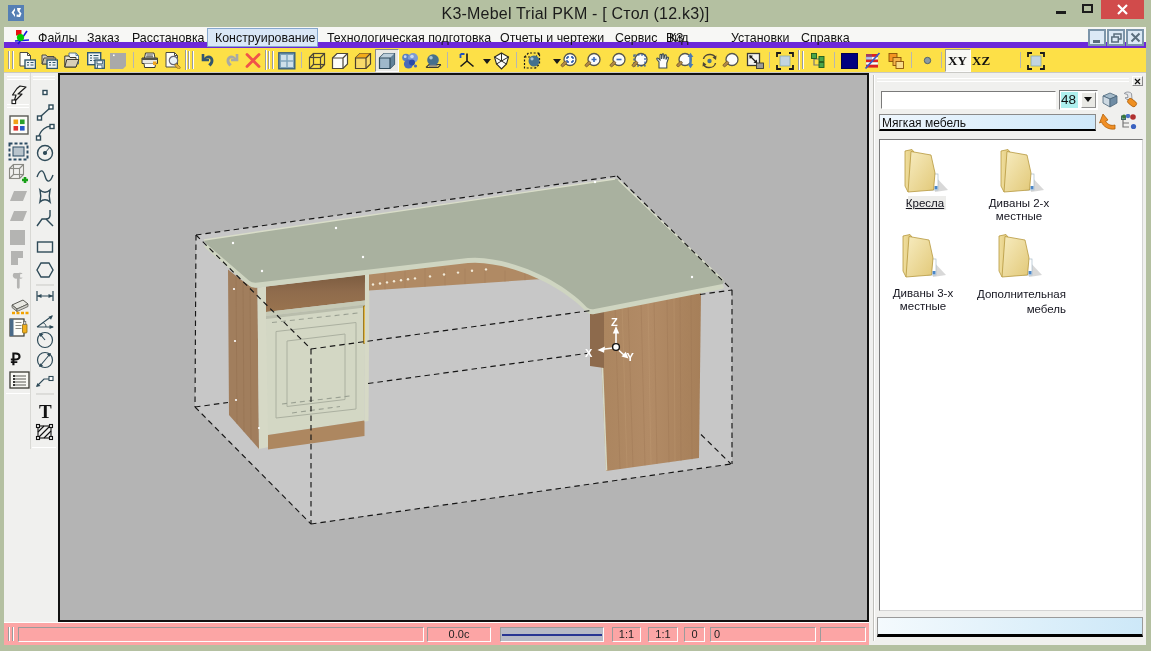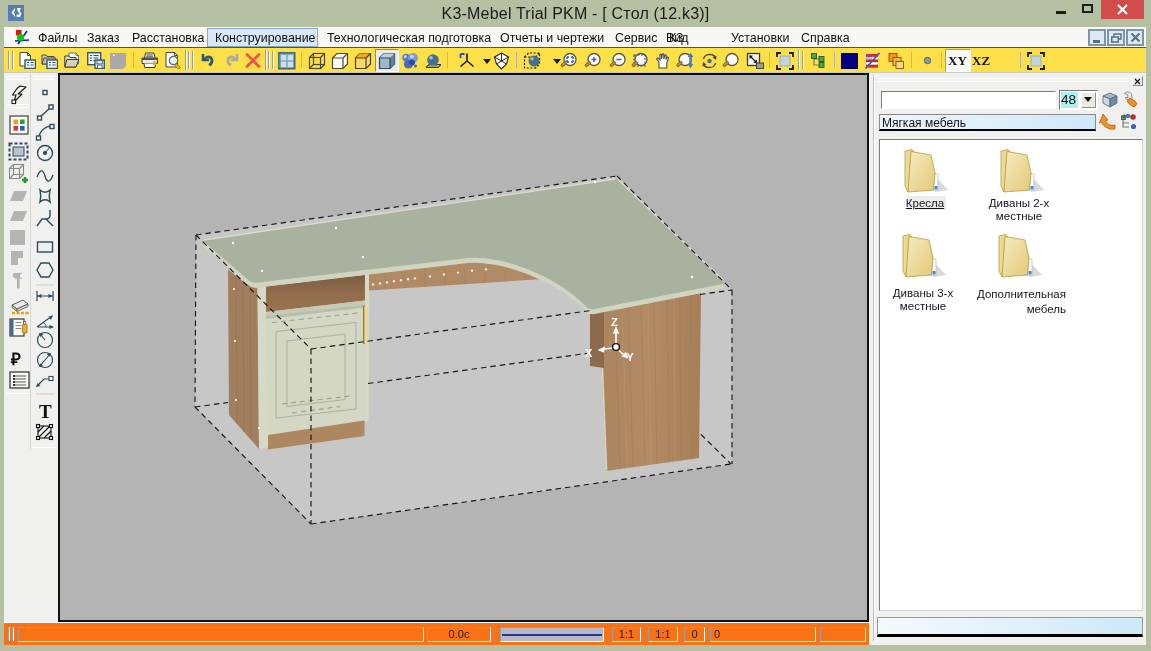--- a/index.html
+++ b/index.html
@@ -22,21 +22,21 @@
   <rect x="8.6" y="9.6" width="2.2" height="2.2" fill="#fff"></rect>
 </svg>
 <div class="abs titletext" style="left:0;top:5px;width:1151px;text-align:center;">K3-Mebel Trial PKM - [ Стол (12.k3)]</div>
 <div class="abs" style="left:1056px;top:11px;width:10px;height:3px;background:#1c1c1c;"></div>
 <div class="abs" style="left:1082px;top:4px;width:11px;height:9px;border:2px solid #1c1c1c;"></div>
 <div class="abs" style="left:1101px;top:0;width:43px;height:19px;background:#d14b4b;"></div>
 <svg class="abs" style="left:1115px;top:2px;" width="15" height="15" viewBox="0 0 15 15">
   <path d="M3 3 L12 12 M12 3 L3 12" stroke="#fff" stroke-width="2.2"></path>
 </svg>
 
-<div class="abs" style="left:4px;top:27px;width:1142px;height:21px;background:#f7f7f5;border-bottom:1px solid #6d28d9;">
+<div class="abs" style="left:4px;top:27px;width:1142px;height:21px;background:#f7f7f5;border-bottom:6px solid #6d28d9;">
   <svg class="abs" style="left:9px;top:1px;" width="19" height="19" viewBox="0 0 19 19">
     <path d="M2 13 L16 12" stroke="#1616e0" stroke-width="1.6" fill="none"></path>
     <path d="M14 3 L5 16" stroke="#1616e0" stroke-width="1.6" fill="none"></path>
     <rect x="3" y="2" width="5.5" height="5.5" fill="#e81010"></rect>
     <circle cx="7.5" cy="9.5" r="3.6" fill="#00cc00"></circle>
   </svg>
   <div class="menuitem" style="left:34px;">Файлы</div>
   <div class="menuitem" style="left:83px;">Заказ</div>
   <div class="menuitem" style="left:128px;">Расстановка</div>
   <div class="abs" style="left:203px;top:1px;width:111px;height:19px;background:#d9e7f7;border:1px solid #86a7cd;"></div>
@@ -691,21 +691,21 @@
     <path d="M11,43 L14,2.5 L34,6 L38,24 L36.5,41 Z" fill="url(#ff1)" stroke="#b6983e" stroke-width="0.8"></path>
   </svg>
 
   <div class="abs" style="left:39px;top:123px;width:38px;height:14px;background:#ededeb;"></div>
   <div class="abs" style="left:16px;top:124px;width:80px;font-size:11.5px;color:#15151f;text-align:center;line-height:12.5px;text-decoration:underline;">Кресла</div>
   <div class="abs" style="left:110px;top:124px;width:80px;font-size:11.5px;color:#15151f;text-align:center;line-height:12.5px;">Диваны 2-х<br>местные</div>
   <div class="abs" style="left:14px;top:214px;width:80px;font-size:11.5px;color:#15151f;text-align:center;line-height:12.5px;">Диваны 3-х<br>местные</div>
   <div class="abs" style="left:107px;top:214px;width:90px;font-size:11.5px;color:#15151f;text-align:right;line-height:15px;">Дополнительная<br>мебель</div>
 </div>
 
-<div id="statusbar" class="abs" style="left:4px;top:622px;width:865px;height:23px;background:#f97316;border-top:1px solid #fff;">
+<div id="statusbar" class="abs" style="left:4px;top:622px;width:865px;height:23px;background:#fca5a5;border-top:1px solid #fff;">
   <div class="abs" style="left:4px;top:4px;width:2px;height:14px;border-left:1px solid #9b9b9b;border-right:1px solid #fff;"></div>
   <div class="abs" style="left:8px;top:4px;width:2px;height:14px;border-left:1px solid #9b9b9b;border-right:1px solid #fff;"></div>
   <div class="abs sunken" style="left:14px;top:4px;width:406px;height:15px;"></div>
   <div class="abs sunken statxt" style="left:423px;top:4px;width:64px;height:15px;text-align:center;">0.0c</div>
   <div class="abs sunken" style="left:496px;top:4px;width:104px;height:15px;background:#b7bac6;"></div>
   <div class="abs" style="left:498px;top:11px;width:100px;height:2px;background:#283593;"></div>
   <div class="abs sunken statxt" style="left:608px;top:4px;width:29px;height:15px;text-align:center;">1:1</div>
   <div class="abs sunken statxt" style="left:644px;top:4px;width:30px;height:15px;text-align:center;">1:1</div>
   <div class="abs sunken statxt" style="left:680px;top:4px;width:21px;height:15px;text-align:center;">0</div>
   <div class="abs sunken statxt" style="left:706px;top:4px;width:106px;height:15px;padding-left:3px;">0</div>

